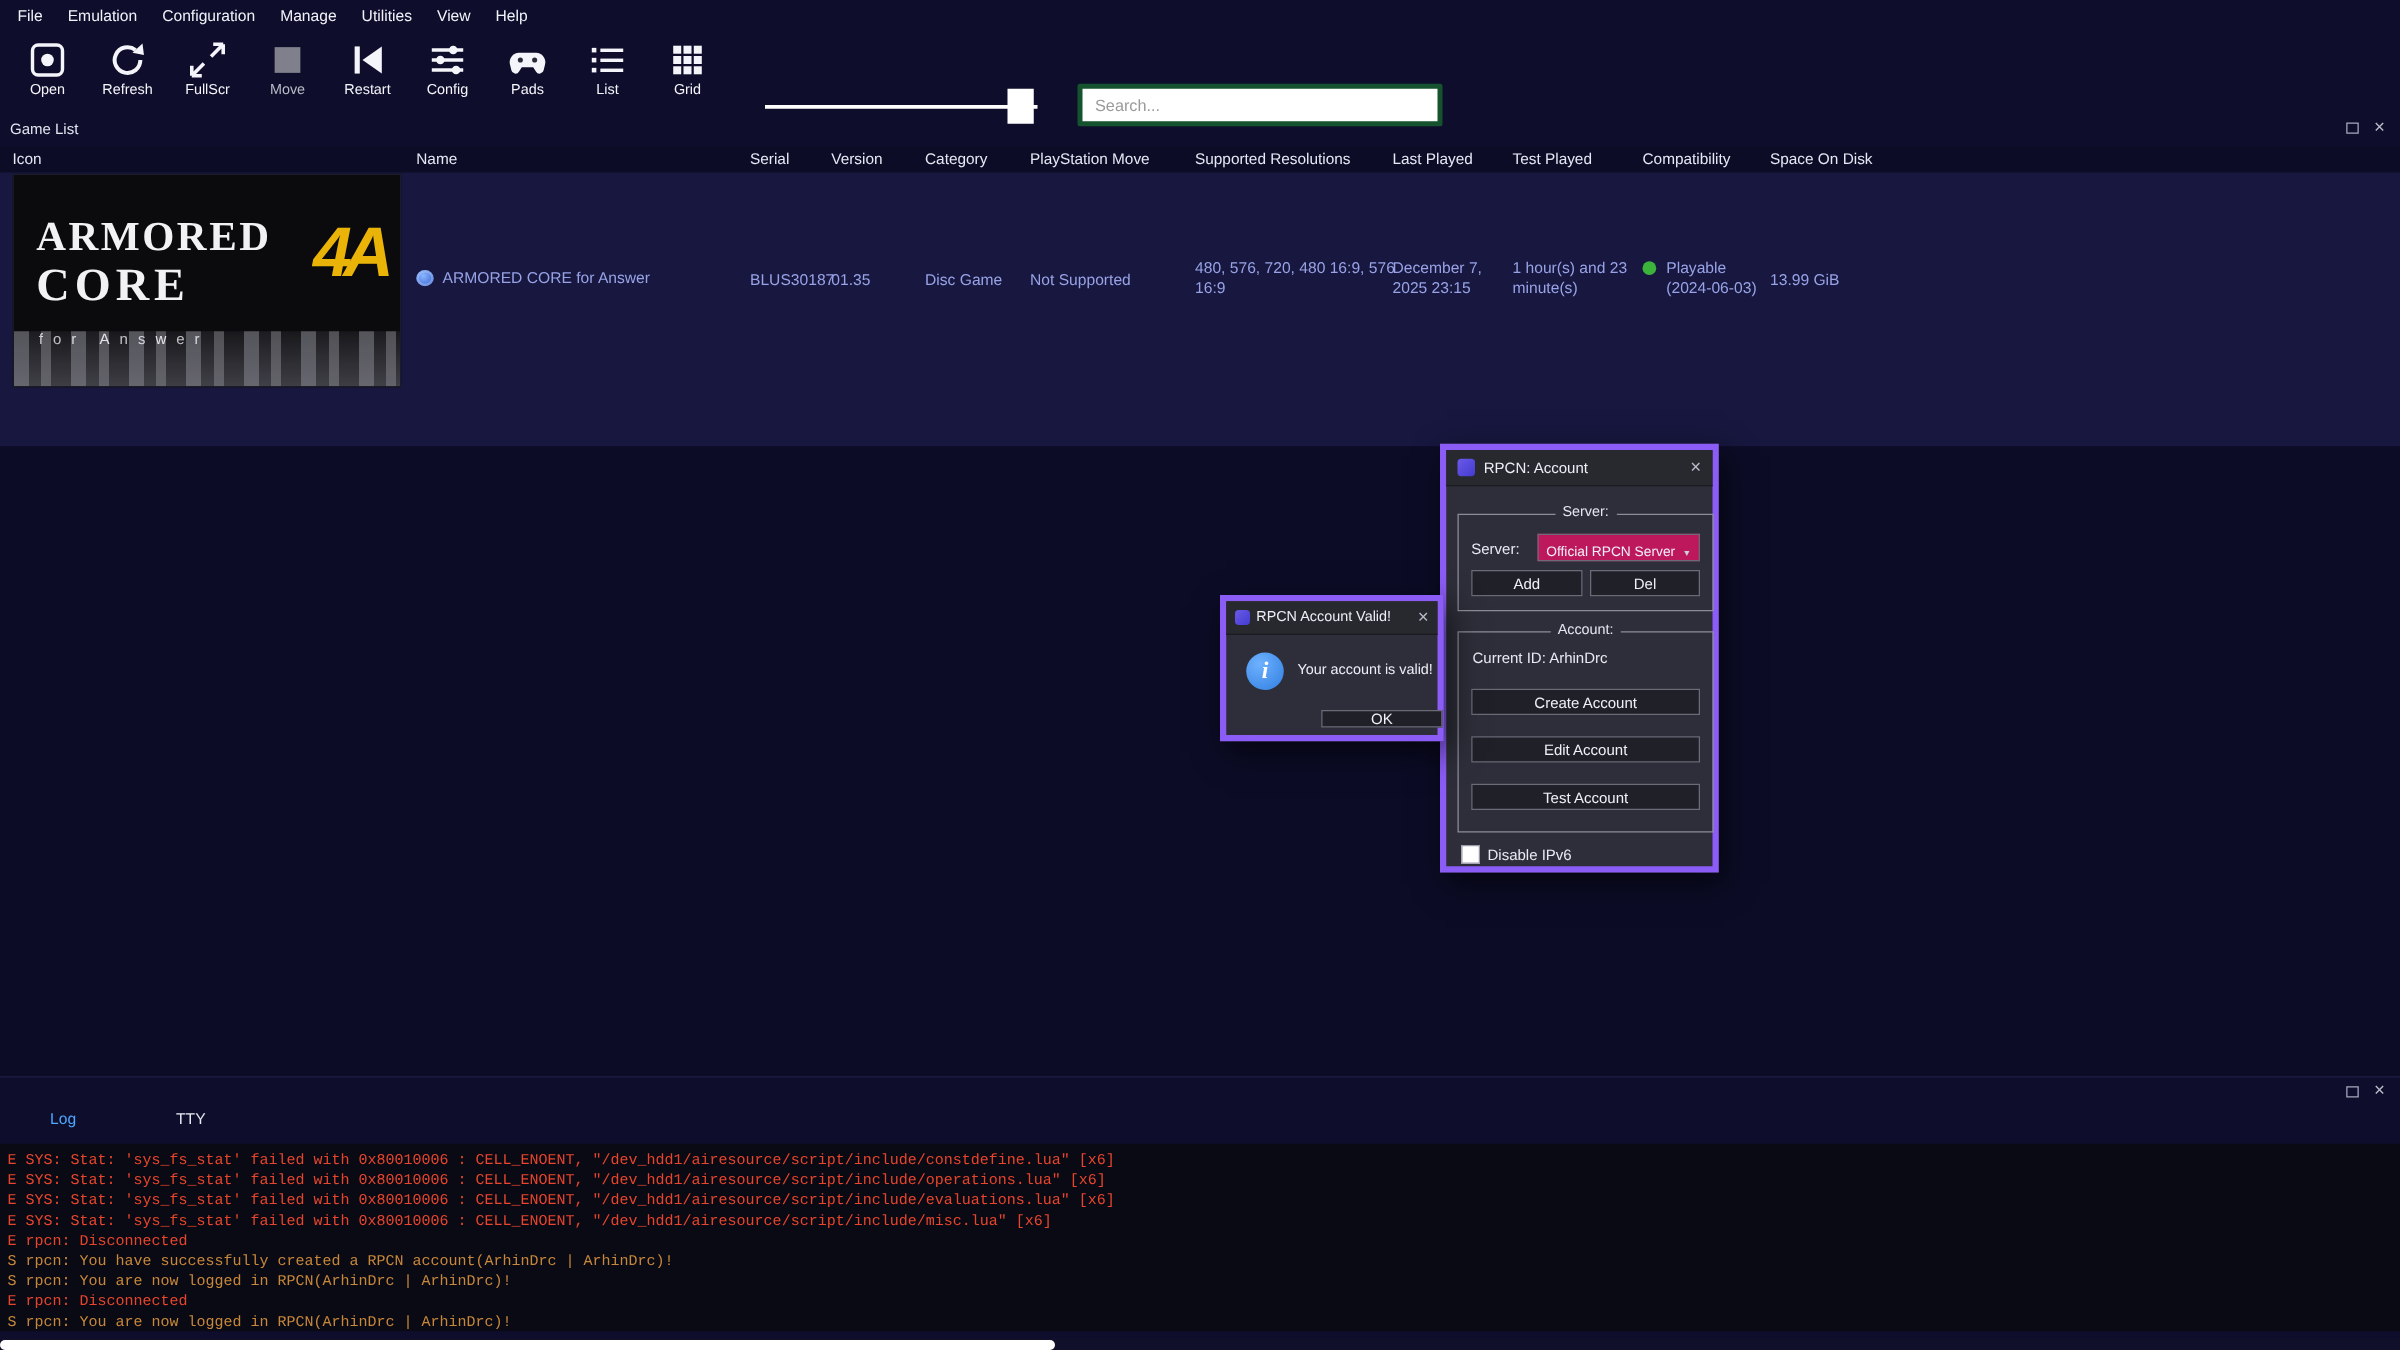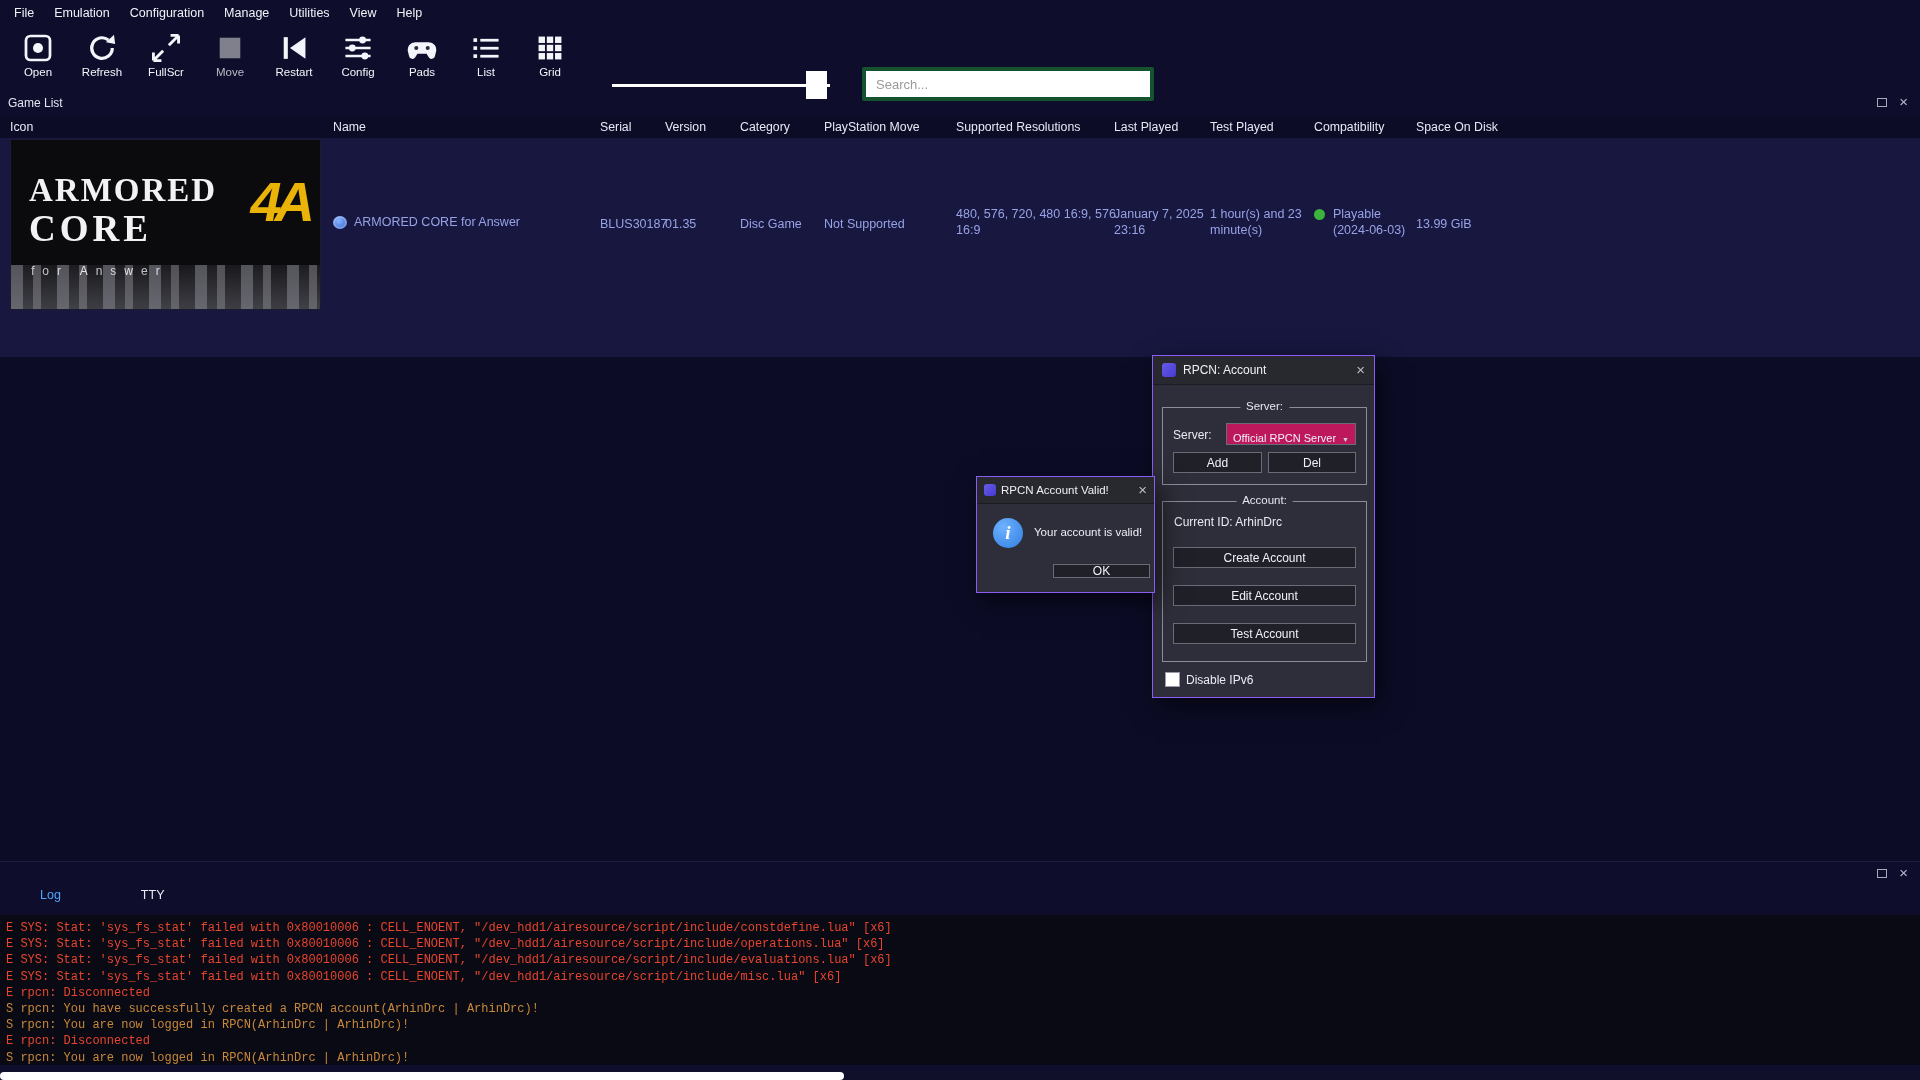--- a/index.html
+++ b/index.html
@@ -47,21 +47,21 @@
   .cover{position:absolute;left:10px;top:1px;width:311px;height:171px;background:#0b0b0d;overflow:hidden;border:1px solid #1c1c30}
   .c-t1{position:absolute;left:18px;top:34px;font-family:"Liberation Serif",serif;font-weight:bold;font-size:33px;letter-spacing:2px;color:#f2f2f5;line-height:1}
   .c-t2{position:absolute;left:18px;top:70px;font-family:"Liberation Serif",serif;font-weight:bold;font-size:37px;letter-spacing:4px;color:#f2f2f5;line-height:1}
   .c-emblem{position:absolute;right:12px;top:34px;font-family:Liberation Sans, sans-serif;font-weight:bold;font-style:italic;font-size:56px;letter-spacing:-7px;color:#eab308;line-height:1}
   .c-sub{position:absolute;left:20px;top:124px;font-size:12px;letter-spacing:8px;color:#e9e9ee;white-space:nowrap}
   .c-mechs{position:absolute;left:0;right:0;bottom:0;height:44px;opacity:.85;filter:blur(.5px);
     background:linear-gradient(180deg,rgba(200,200,210,.05),rgba(170,170,185,.35)),
       repeating-linear-gradient(90deg,rgba(190,190,205,.45) 0 12px,rgba(50,50,60,.30) 12px 22px,rgba(230,230,240,.35) 22px 30px,rgba(40,40,48,.25) 30px 46px)}
 
   
-  .dialog{position:absolute;background:#2e2e3a;border:1px solid #8b5cf6;box-shadow:5px 9px 24px rgba(0,0,0,.6);font-size:12px}
+  .dialog{position:absolute;background:#2e2e3a;border:5px solid #8b5cf6;box-shadow:5px 9px 24px rgba(0,0,0,.6);font-size:12px}
   .titlebar{position:relative;height:29px;background:#28282f;border-bottom:1px solid #1b1b22;display:flex;align-items:center;gap:7px;padding:0 9px}
   .app-ico{width:14px;height:14px;border-radius:3px;background:linear-gradient(135deg,#6a5ae8,#433bd0);flex:none}
   .tb-title{flex:1;font-size:12px;color:#edeff6;white-space:nowrap;overflow:hidden}
   .group{position:absolute;border:1px solid #8d8d99}
   .glabel{position:absolute;top:-8px;left:50%;transform:translateX(-50%);background:#2e2e3a;padding:0 6px;font-size:11.5px;color:#e4e6ef;white-space:nowrap}
   .btn{position:absolute;display:flex;align-items:center;justify-content:center;background:#202029;border:1px solid #6b6b78;color:#eff1f8;font-size:12px;cursor:pointer;white-space:nowrap}
   .combo{position:absolute;display:flex;align-items:flex-end;background:#be185d;border:1px solid #6b6b78;color:#eff1f8;font-size:11px;padding:0 6px;gap:4px;cursor:pointer}
   .combo .val{flex:1;white-space:nowrap;overflow:hidden}
   .caret::after{content:"▼";font-size:7px;color:#cdd1dd}
   .dlg-label{position:absolute;font-size:12px;color:#e8eaf2;white-space:nowrap}
@@ -216,21 +216,21 @@
     </div>
     <div class="cell name-cell" style="left:333px">
       <span class="disc-ico"></span>
       <span>ARMORED CORE for Answer</span>
     </div>
     <span class="cell" style="left:600px">BLUS30187</span>
     <span class="cell" style="left:665px">01.35</span>
     <span class="cell" style="left:740px">Disc Game</span>
     <span class="cell" style="left:824px">Not Supported</span>
     <span class="cell multi" style="left:956px;width:172px;display:inline-block">480, 576, 720, 480 16:9, 576 16:9</span>
-    <span class="cell multi" style="left:1114px;width:92px;display:inline-block">January 7, 2025 23:16</span>
+    <span class="cell multi" style="left:1114px;width:92px;display:inline-block">December 7, 2025 23:15</span>
     <span class="cell multi" style="left:1210px;width:104px;display:inline-block">1 hour(s) and 23 minute(s)</span>
     <div class="cell multi compat" style="left:1314px;width:120px">
       <span class="dot"></span>
       <span style="width:85px;display:inline-block">Playable (2024-06-03)</span>
     </div>
     <span class="cell" style="left:1416px">13.99 GiB</span>
   </div>
 
 
   <div class="dialog" style="left:1152px;top:355px;width:223px;height:343px;z-index:30">

